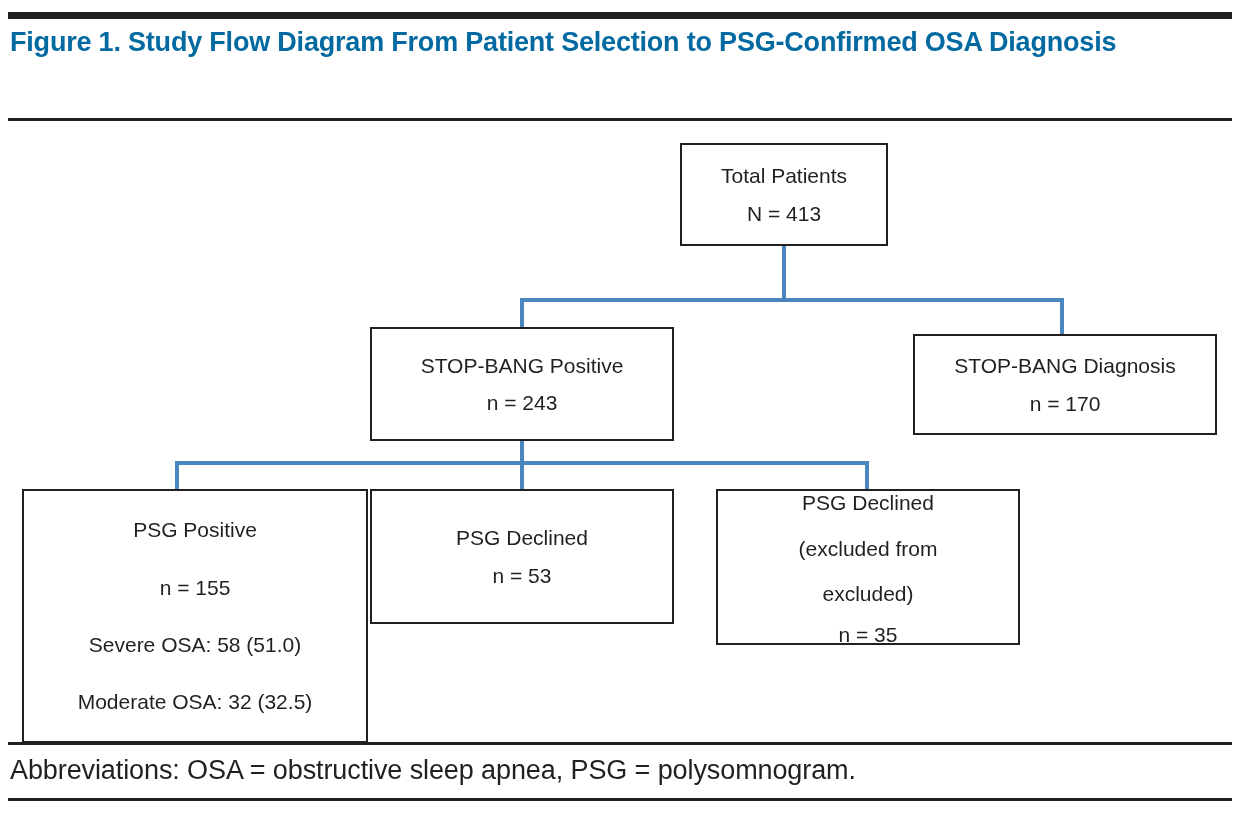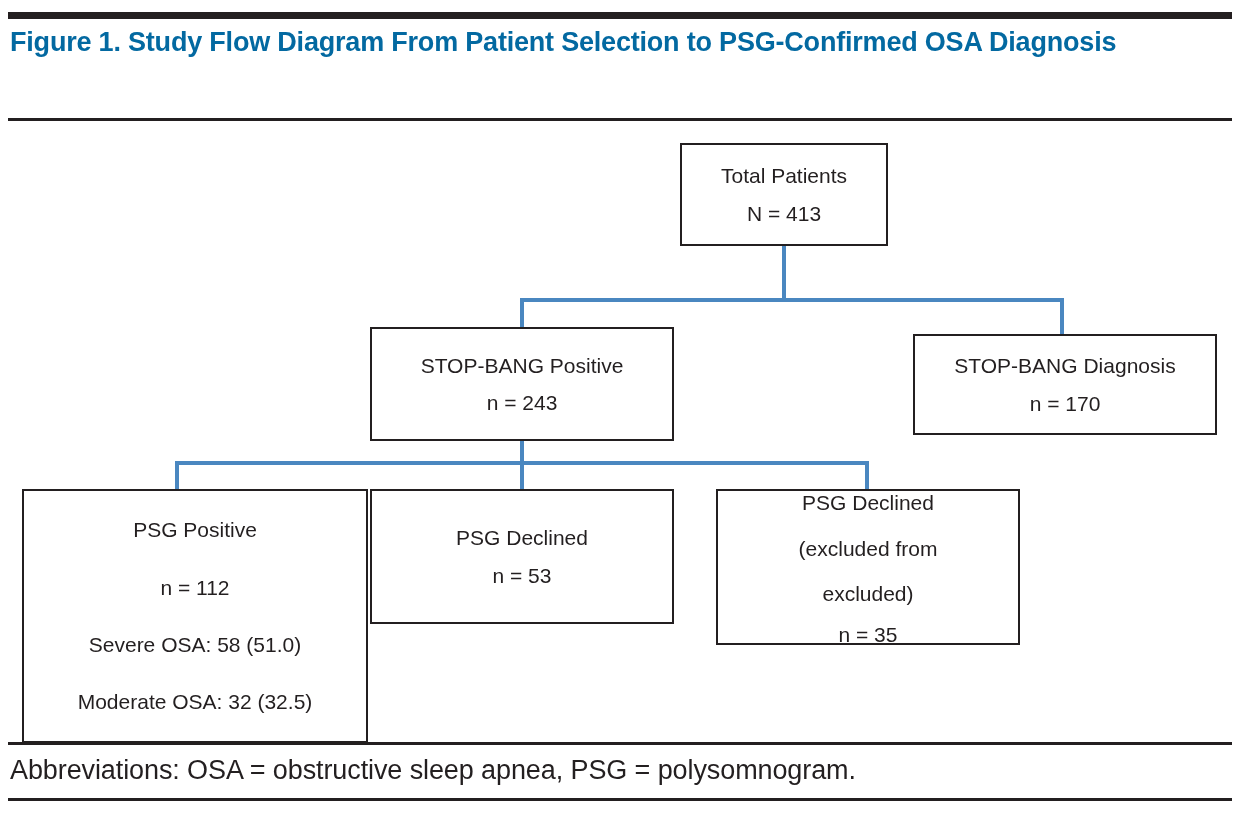--- a/index.html
+++ b/index.html
@@ -166,21 +166,21 @@
       <span class="line">n = 243</span>
     </div>
 
     <div class="node" id="node-sb-neg">
       <span class="line">STOP-BANG Diagnosis</span>
       <span class="line">n = 170</span>
     </div>
 
     <div class="node" id="node-psg-pos">
       <span class="line">PSG Positive</span>
-      <span class="line">n = 112</span>
+      <span class="line">n = 155</span>
       <span class="line">Severe OSA: 58 (51.0)</span>
       <span class="line">Moderate OSA: 32 (32.5)</span>
     </div>
 
     <div class="node" id="node-psg-neg">
       <span class="line">PSG Declined</span>
       <span class="line">n = 53</span>
     </div>
 
     <div class="node" id="node-psg-dec">

